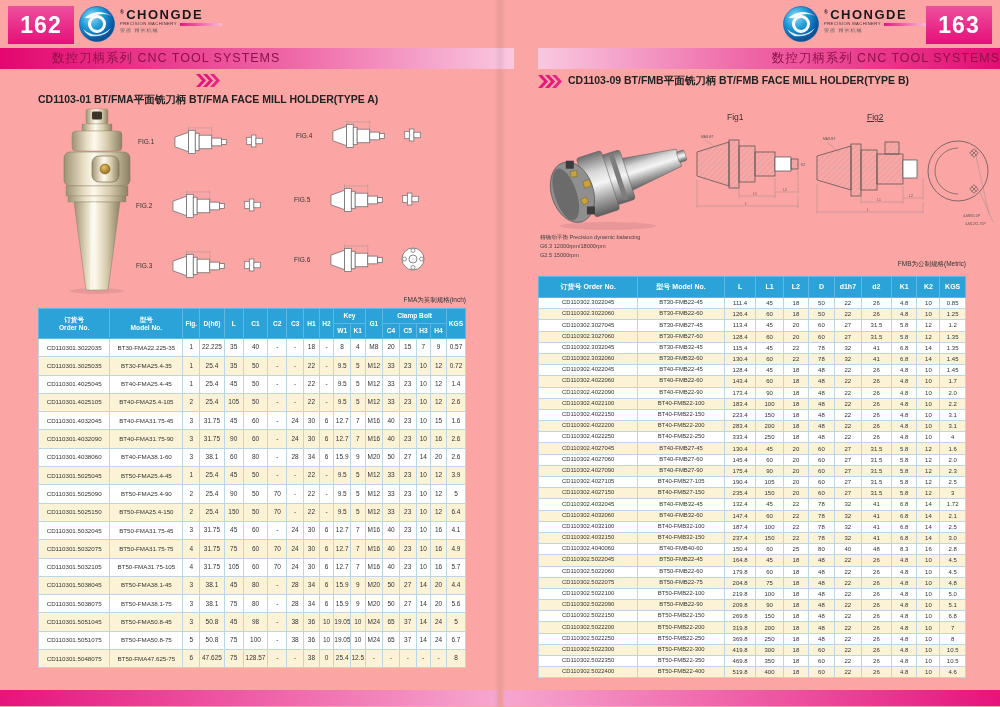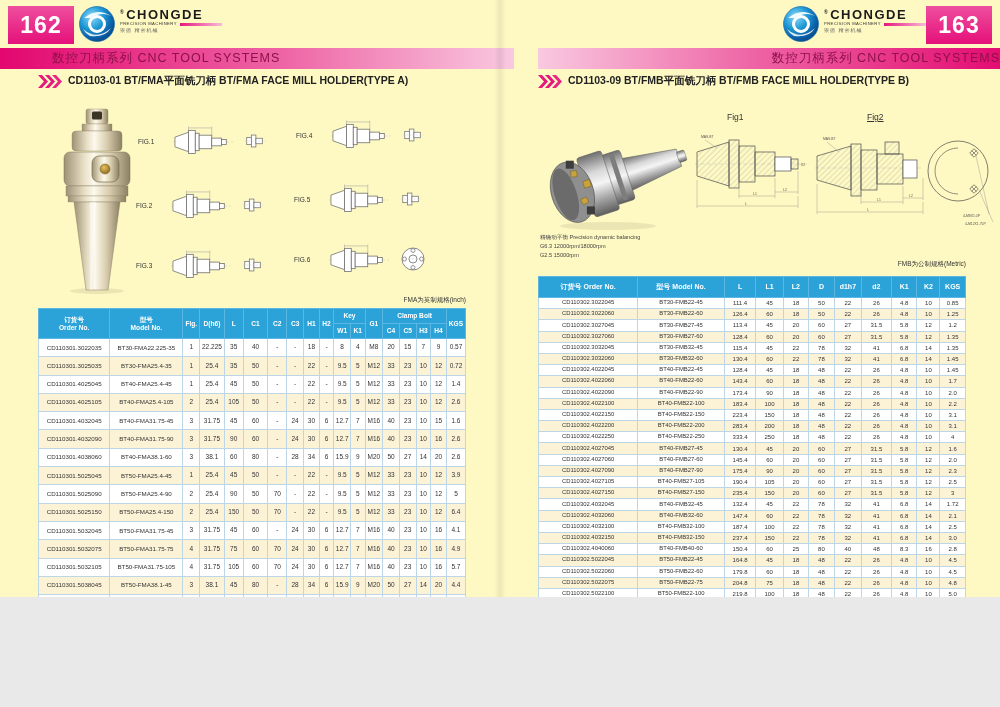--- a/index.html
+++ b/index.html
@@ -1,16 +1,16 @@
 <!DOCTYPE html>
 <html><head>
 <meta charset="utf-8">
 <style>
   html,body{margin:0;padding:0;background:#e9e9e9;font-family:"Liberation Sans",sans-serif;}
-  .sheet{position:relative;width:1000px;height:597px;background:#fef9c3;overflow:hidden;margin:0 auto;}
+  .sheet{position:relative;width:1000px;height:707px;background:#fca5a5;overflow:hidden;margin:0 auto;}
   .abs{position:absolute;}
 
   
   .pagenum{width:66px;height:38px;background:linear-gradient(180deg,#ee4f9e,#e5107a);color:#fff;
     font-size:23px;font-weight:bold;display:flex;align-items:center;justify-content:center;letter-spacing:1px;}
 
   
   .logo{display:flex;align-items:flex-start;gap:4px;}
   .logo-text{display:flex;flex-direction:column;line-height:1.1;padding-top:3px;}
   .logo-name{font-size:13px;font-weight:bold;color:#1a1a1a;letter-spacing:1.5px;}
@@ -143,21 +143,21 @@
       <div class="logo-sub">
           <span>PRECISION MACHINERY</span>
           <span class="pink-line"></span>
         </div>
       <div class="logo-cn">崇德 精密机械</div>
     </div>
   </div>
 
   <div class="abs banner banner-left" style="left:0;top:48px;width:462px;">数控刀柄系列  CNC TOOL  SYSTEMS</div>
 
-  <div class="abs sec-title" style="left:38px;top:74px;">
+  <div class="abs sec-title" style="left:38px;top:74px;flex-direction:column;">
     <svg width="24" height="13" viewBox="0 0 24 13">
       <polygon points="0,0 4,0 10,6.5 4,13 0,13 6,6.5" fill="#e5187d"></polygon>
       <polygon points="7,0 11,0 17,6.5 11,13 7,13 13,6.5" fill="#e5187d"></polygon>
       <polygon points="14,0 18,0 24,6.5 18,13 14,13 20,6.5" fill="#e72585"></polygon>
     </svg>
     <span class="tt">CD1103-01 BT/FMA平面铣刀柄 BT/FMA FACE MILL HOLDER(TYPE A)</span>
   </div>
 
   <svg class="abs" style="left:52px;top:108px;" width="92" height="186" viewBox="0 0 92 186">
     <ellipse cx="45" cy="183" rx="27" ry="3" fill="rgba(0,0,0,0.08)"></ellipse>

